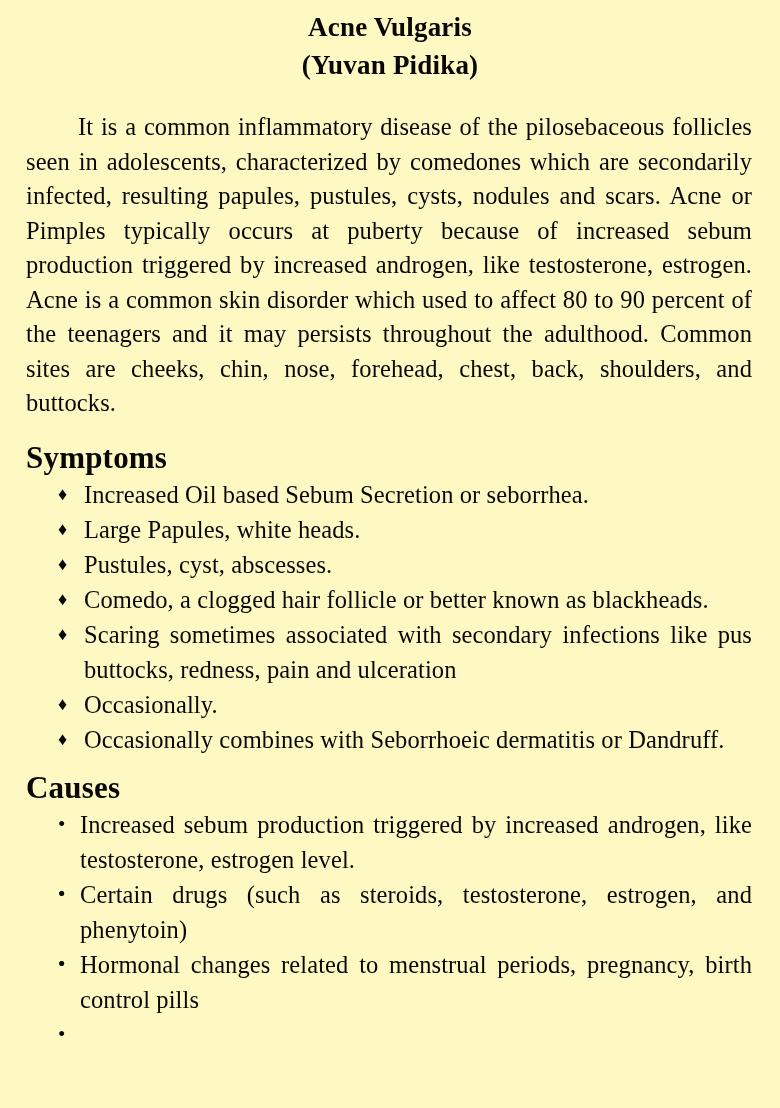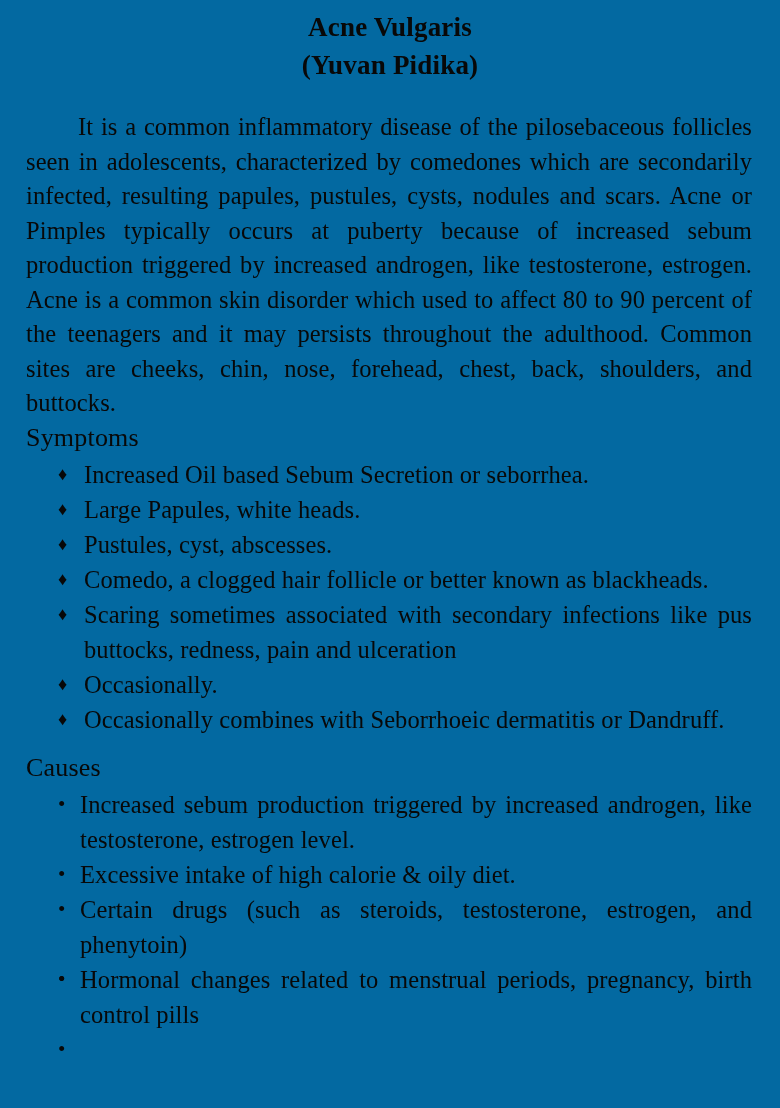--- a/index.html
+++ b/index.html
@@ -5,21 +5,21 @@
 <style>
   html, body {
     margin: 0;
     padding: 0;
     background: #ffffff;
   }
   .page {
     position: relative;
     width: 780px;
     height: 1108px;
-    background: #0369a1;
+    background: #fef9c3;
     overflow: hidden;
     font-family: "Liberation Serif", "DejaVu Serif", serif;
     color: #080808;
     box-sizing: border-box;
   }
 
   
   .doc-title {
     text-align: center;
     font-weight: bold;
@@ -38,24 +38,24 @@
     line-height: 34.5px;
     text-align: justify;
     text-justify: inter-word;
     text-indent: 52px;
     letter-spacing: 0.1px;
     font-family: Liberation Serif, serif;
   }
 
   
   .section-heading {
-    font-weight: normal;
-    font-size: 26px;
+    font-weight: bold;
+    font-size: 31px;
     line-height: 30px;
-    margin: 2px 0 4px 26px;
+    margin: 22px 0 4px 26px;
     letter-spacing: 0.2px;
   }
   .section-heading.causes { margin-top: 16px; }
 
   
   ul.bullets {
     list-style: none;
     margin: 0;
     padding: 0;
     font-size: 24.5px;
@@ -133,21 +133,20 @@
 
   <h2 class="section-heading causes">Causes</h2>
 
   <ul class="bullets causes">
     <li>
       <span class="marker">•</span>
       <span>Increased sebum production triggered by increased androgen, like testosterone, estrogen level.</span>
     </li>
     <li>
       <span class="marker">•</span>
-      <span>Excessive intake of high calorie &amp; oily diet.</span>
     </li>
     <li>
       <span class="marker">•</span>
       <span>Certain drugs (such as steroids, testosterone, estrogen, and phenytoin)</span>
     </li>
     <li>
       <span class="marker">•</span>
     </li>
     <li>
       <span class="marker">•</span>

